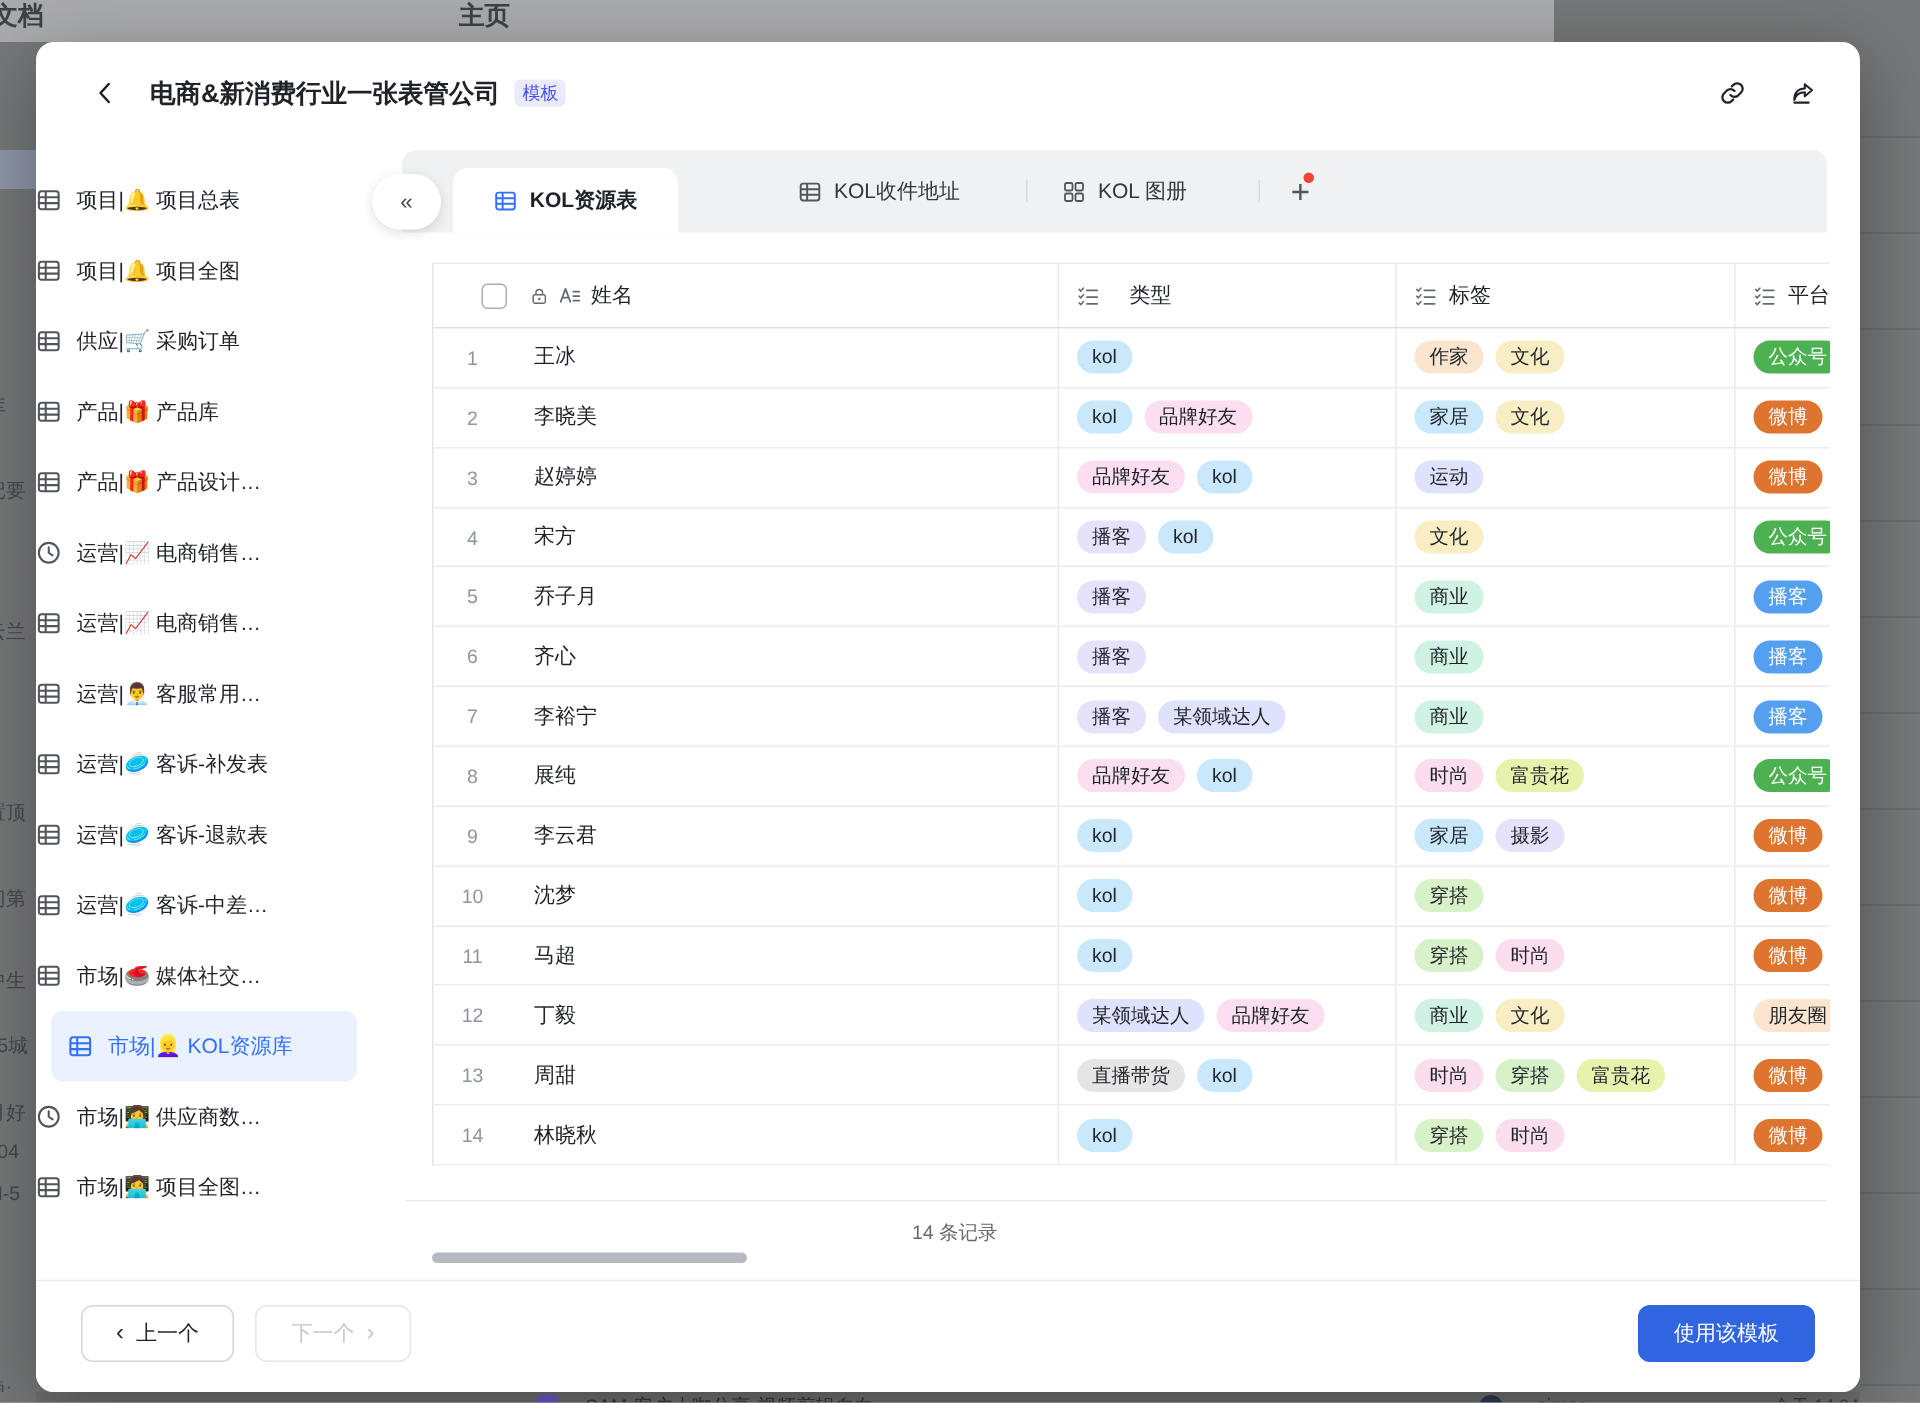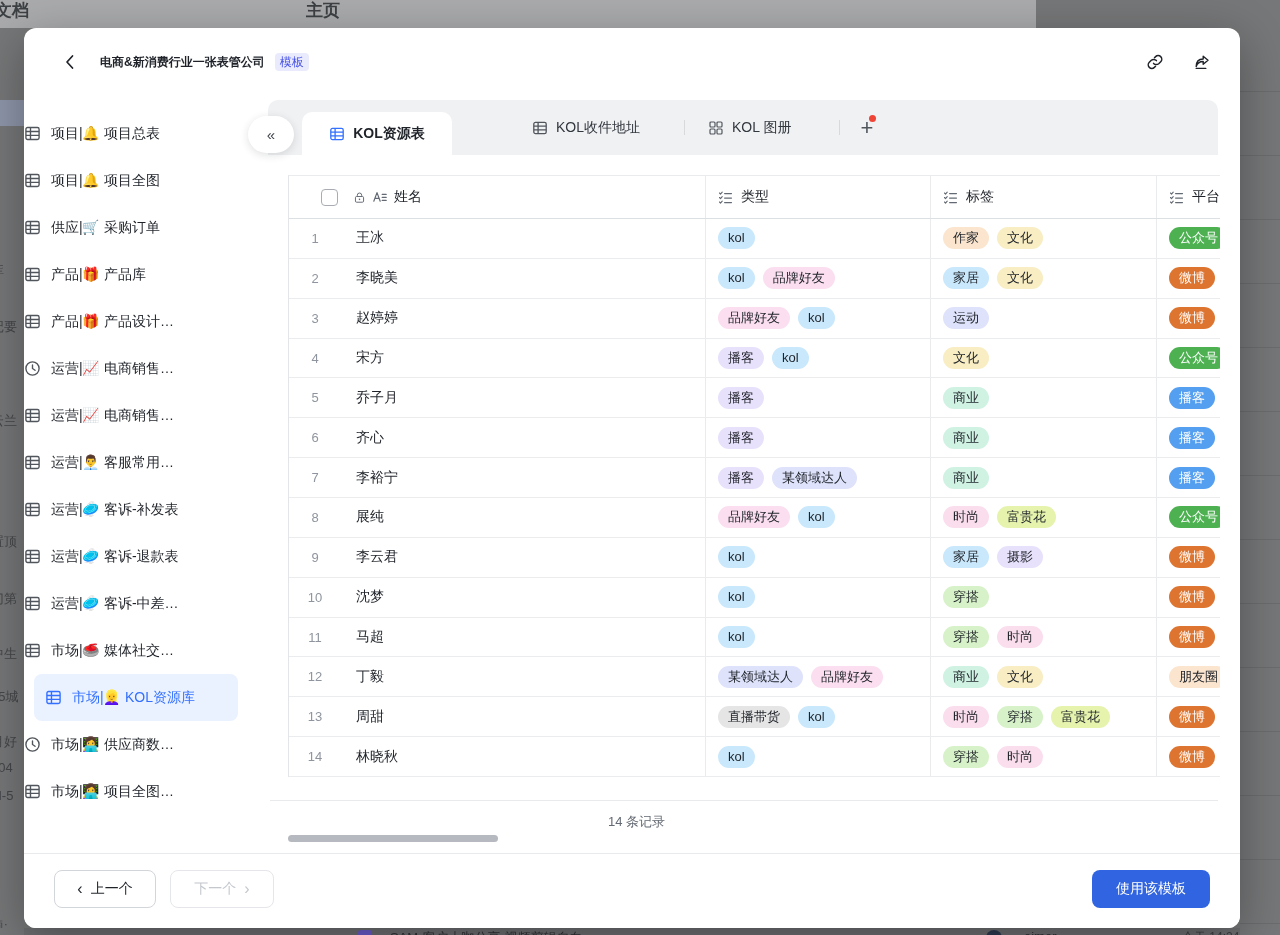--- a/index.html
+++ b/index.html
@@ -22,21 +22,21 @@
   .bb-avatar{position:absolute;left:962px;top:2px;width:16px;height:16px;border-radius:50%;background:#2e3a52;}
   .bb-user{position:absolute;left:1000px;top:1px;}
   .bb-time{position:absolute;left:1158px;top:1px;font-size:12px;color:#3a3c3e;}
   
   .modal{position:absolute;left:24px;top:28px;width:1216px;height:900px;background:#fff;border-radius:12px;
          box-shadow:0 12px 48px rgba(0,0,0,.32);overflow:hidden;}
   .mheader{position:absolute;left:0;top:0;width:100%;height:62px;display:flex;align-items:center;
            padding:6px 28px 0 34px;box-sizing:border-box;}
   .iconbtn{background:none;border:none;padding:0;cursor:pointer;display:flex;align-items:center;justify-content:center;}
   .back{width:24px;height:24px;}
-  .mtitle{margin-left:18px;font-size:12px;font-weight:700;color:#1f2329;white-space:nowrap;}
+  .mtitle{margin-left:18px;font-size:17px;font-weight:700;color:#1f2329;white-space:nowrap;}
   .mbadge{margin-left:10px;background:#e9eafc;color:#4752e6;font-size:12px;line-height:16px;padding:1px 5px;
           border-radius:4px;font-weight:500;}
   .hspace{flex:1;}
   .hicon{width:20px;height:20px;margin-left:27px;}
   
   .sidebar{position:absolute;left:0;top:82px;width:224px;height:743px;overflow:hidden;z-index:1;}
   .side-item{height:47px;display:flex;align-items:center;gap:10px;font-size:14px;color:#1f2329;cursor:pointer;}
   .side-item .sic{display:flex;align-items:center;flex:none;}
   .side-item .side-label{white-space:nowrap;overflow:hidden;}
   .side-item.selected{margin:0 10px;padding-left:11px;background:#eaf1ff;border-radius:8px;color:#3370ff;}
@@ -329,21 +329,21 @@
               </svg>
             </span>
             <span class="hic" style="margin-left:6px">
               <svg width="16" height="16" viewBox="0 0 16 16" fill="none" xmlns="http://www.w3.org/2000/svg">
                 <path d="M1.8 12.2 5 3.6l3.2 8.6M2.9 9.4h4.3" stroke="#646a73" stroke-width="1.2" stroke-linecap="round" stroke-linejoin="round"></path>
                 <path d="M10.2 5.4h4M10.2 8.4h4M10.2 11.4h4" stroke="#646a73" stroke-width="1.2" stroke-linecap="round"></path>
               </svg>
             </span>
             <span class="hlabel" style="margin-left:6px">姓名</span>
           </div>
-          <div class="gcell" style="width: 225px; padding-left: 12px; gap: 8px;">
+          <div class="gcell" style="width: 225px; padding-left: 12px; gap: 20px;">
             <span class="hic">
               <svg width="15" height="15" viewBox="0 0 16 16" fill="none" xmlns="http://www.w3.org/2000/svg">
                 <path d="M1.6 3.2l1.1 1.1 1.8-2M1.6 8l1.1 1.1 1.8-2M1.6 12.8l1.1 1.1 1.8-2" stroke="#646a73" stroke-width="1.2" stroke-linecap="round" stroke-linejoin="round"></path>
                 <path d="M7 3.8h7.4M7 8.6h7.4M7 13.4h7.4" stroke="#646a73" stroke-width="1.2" stroke-linecap="round"></path>
               </svg>
             </span>
             <span class="hlabel">类型</span>
           </div>
           <div class="gcell" style="width: 226px; padding-left: 12px; gap: 8px;">
             <span class="hic">

